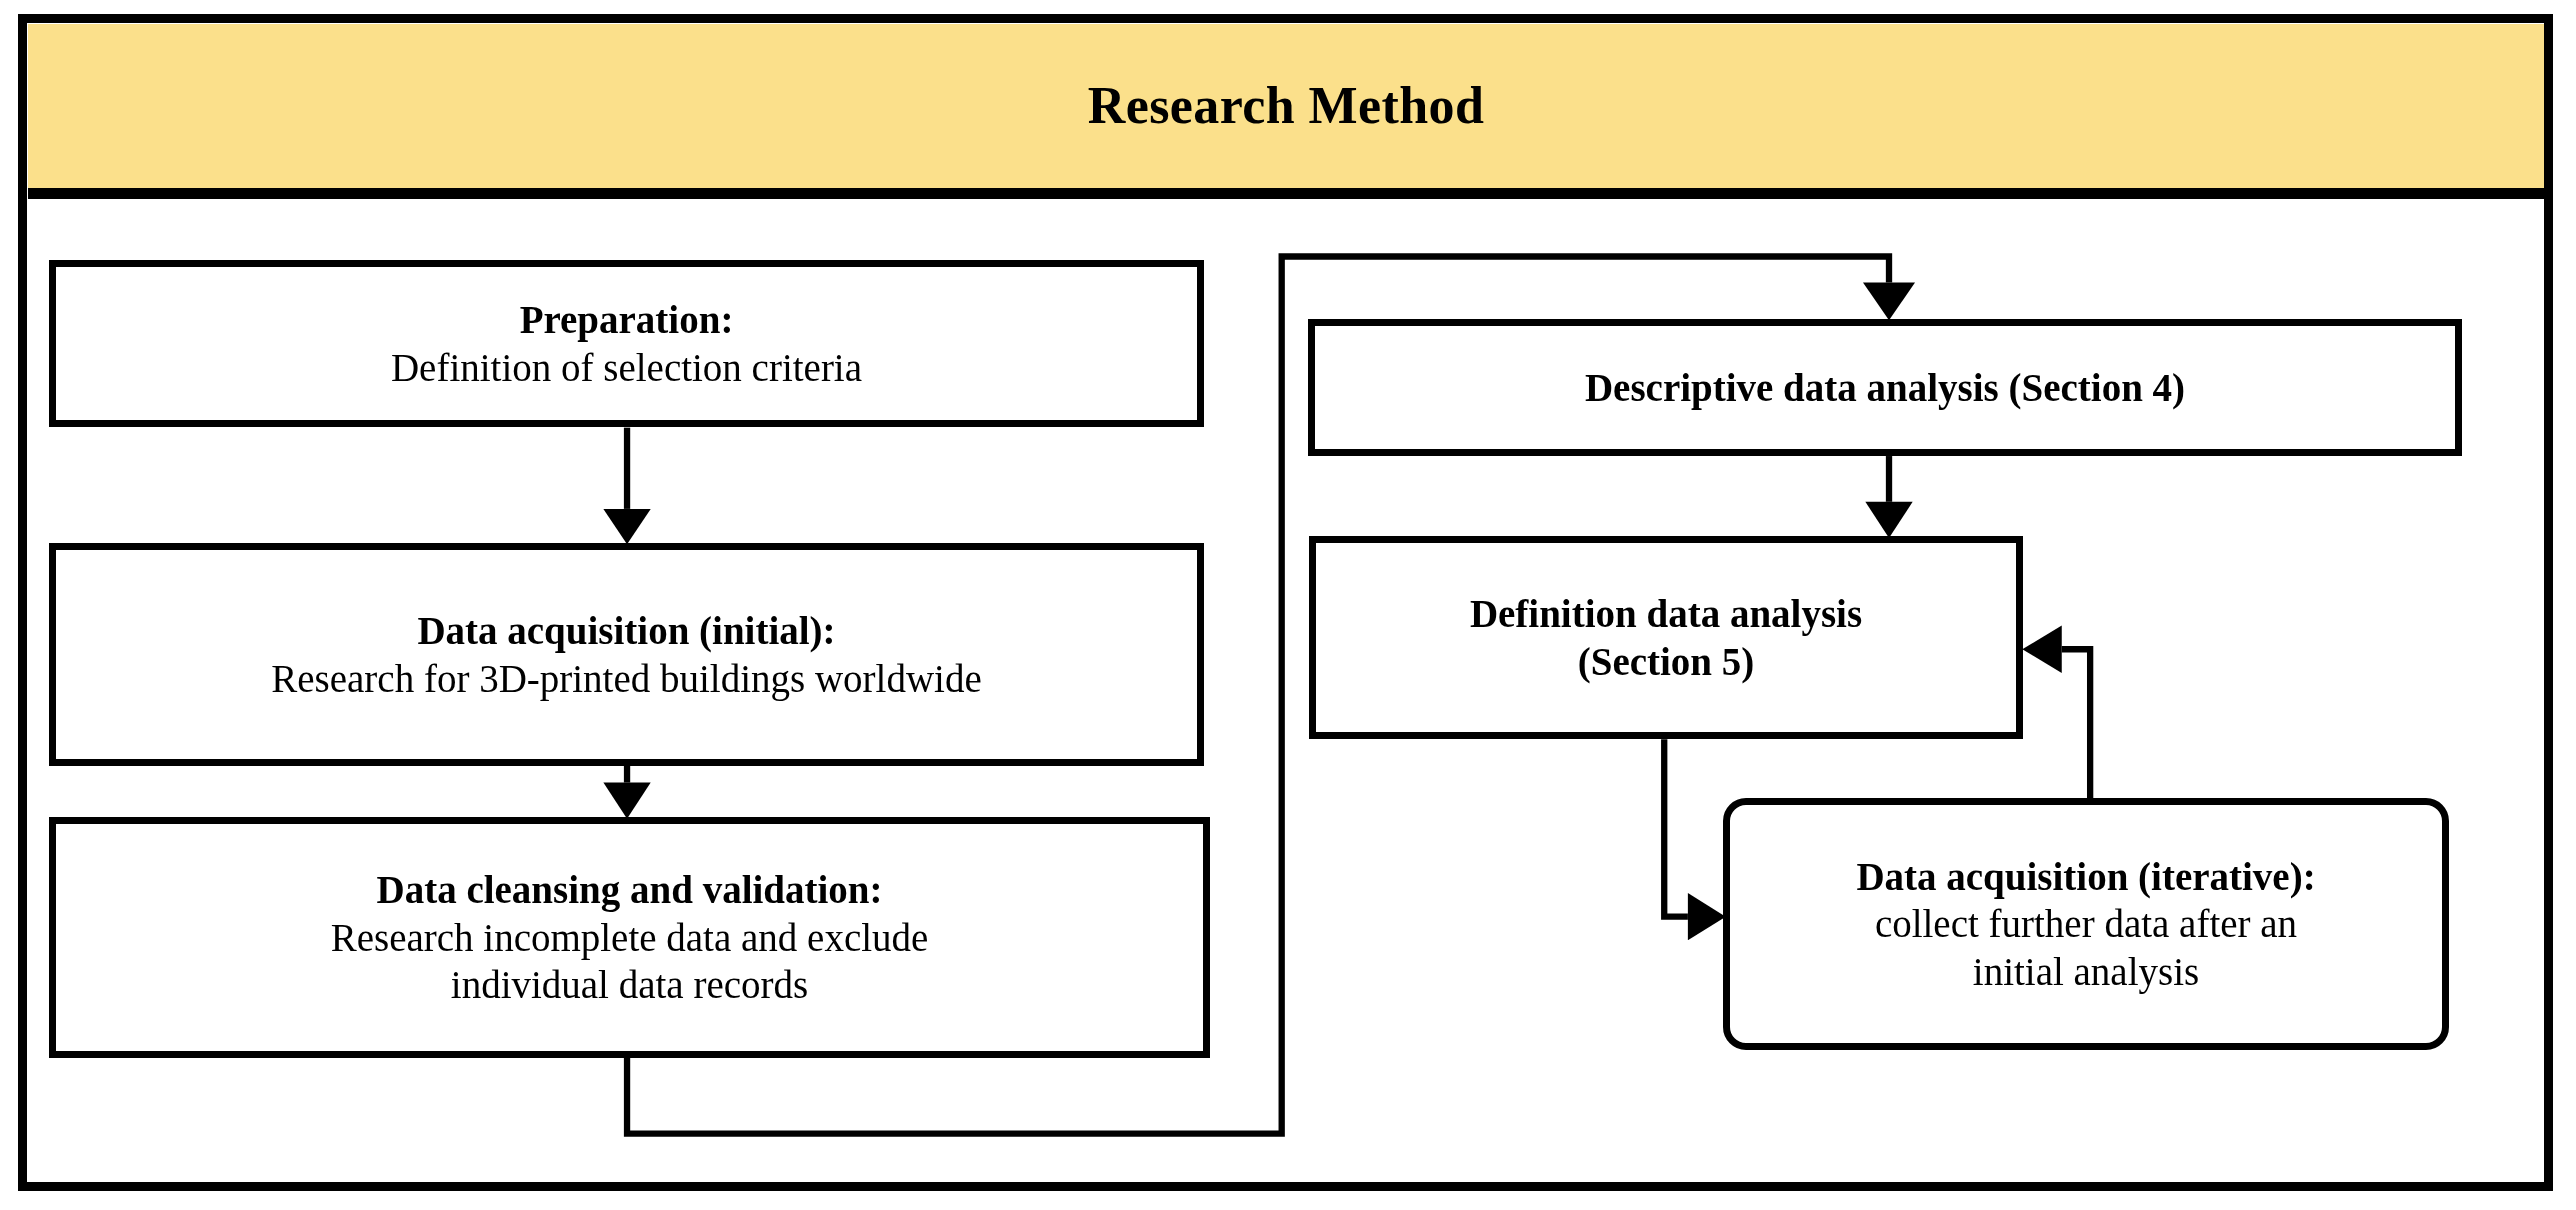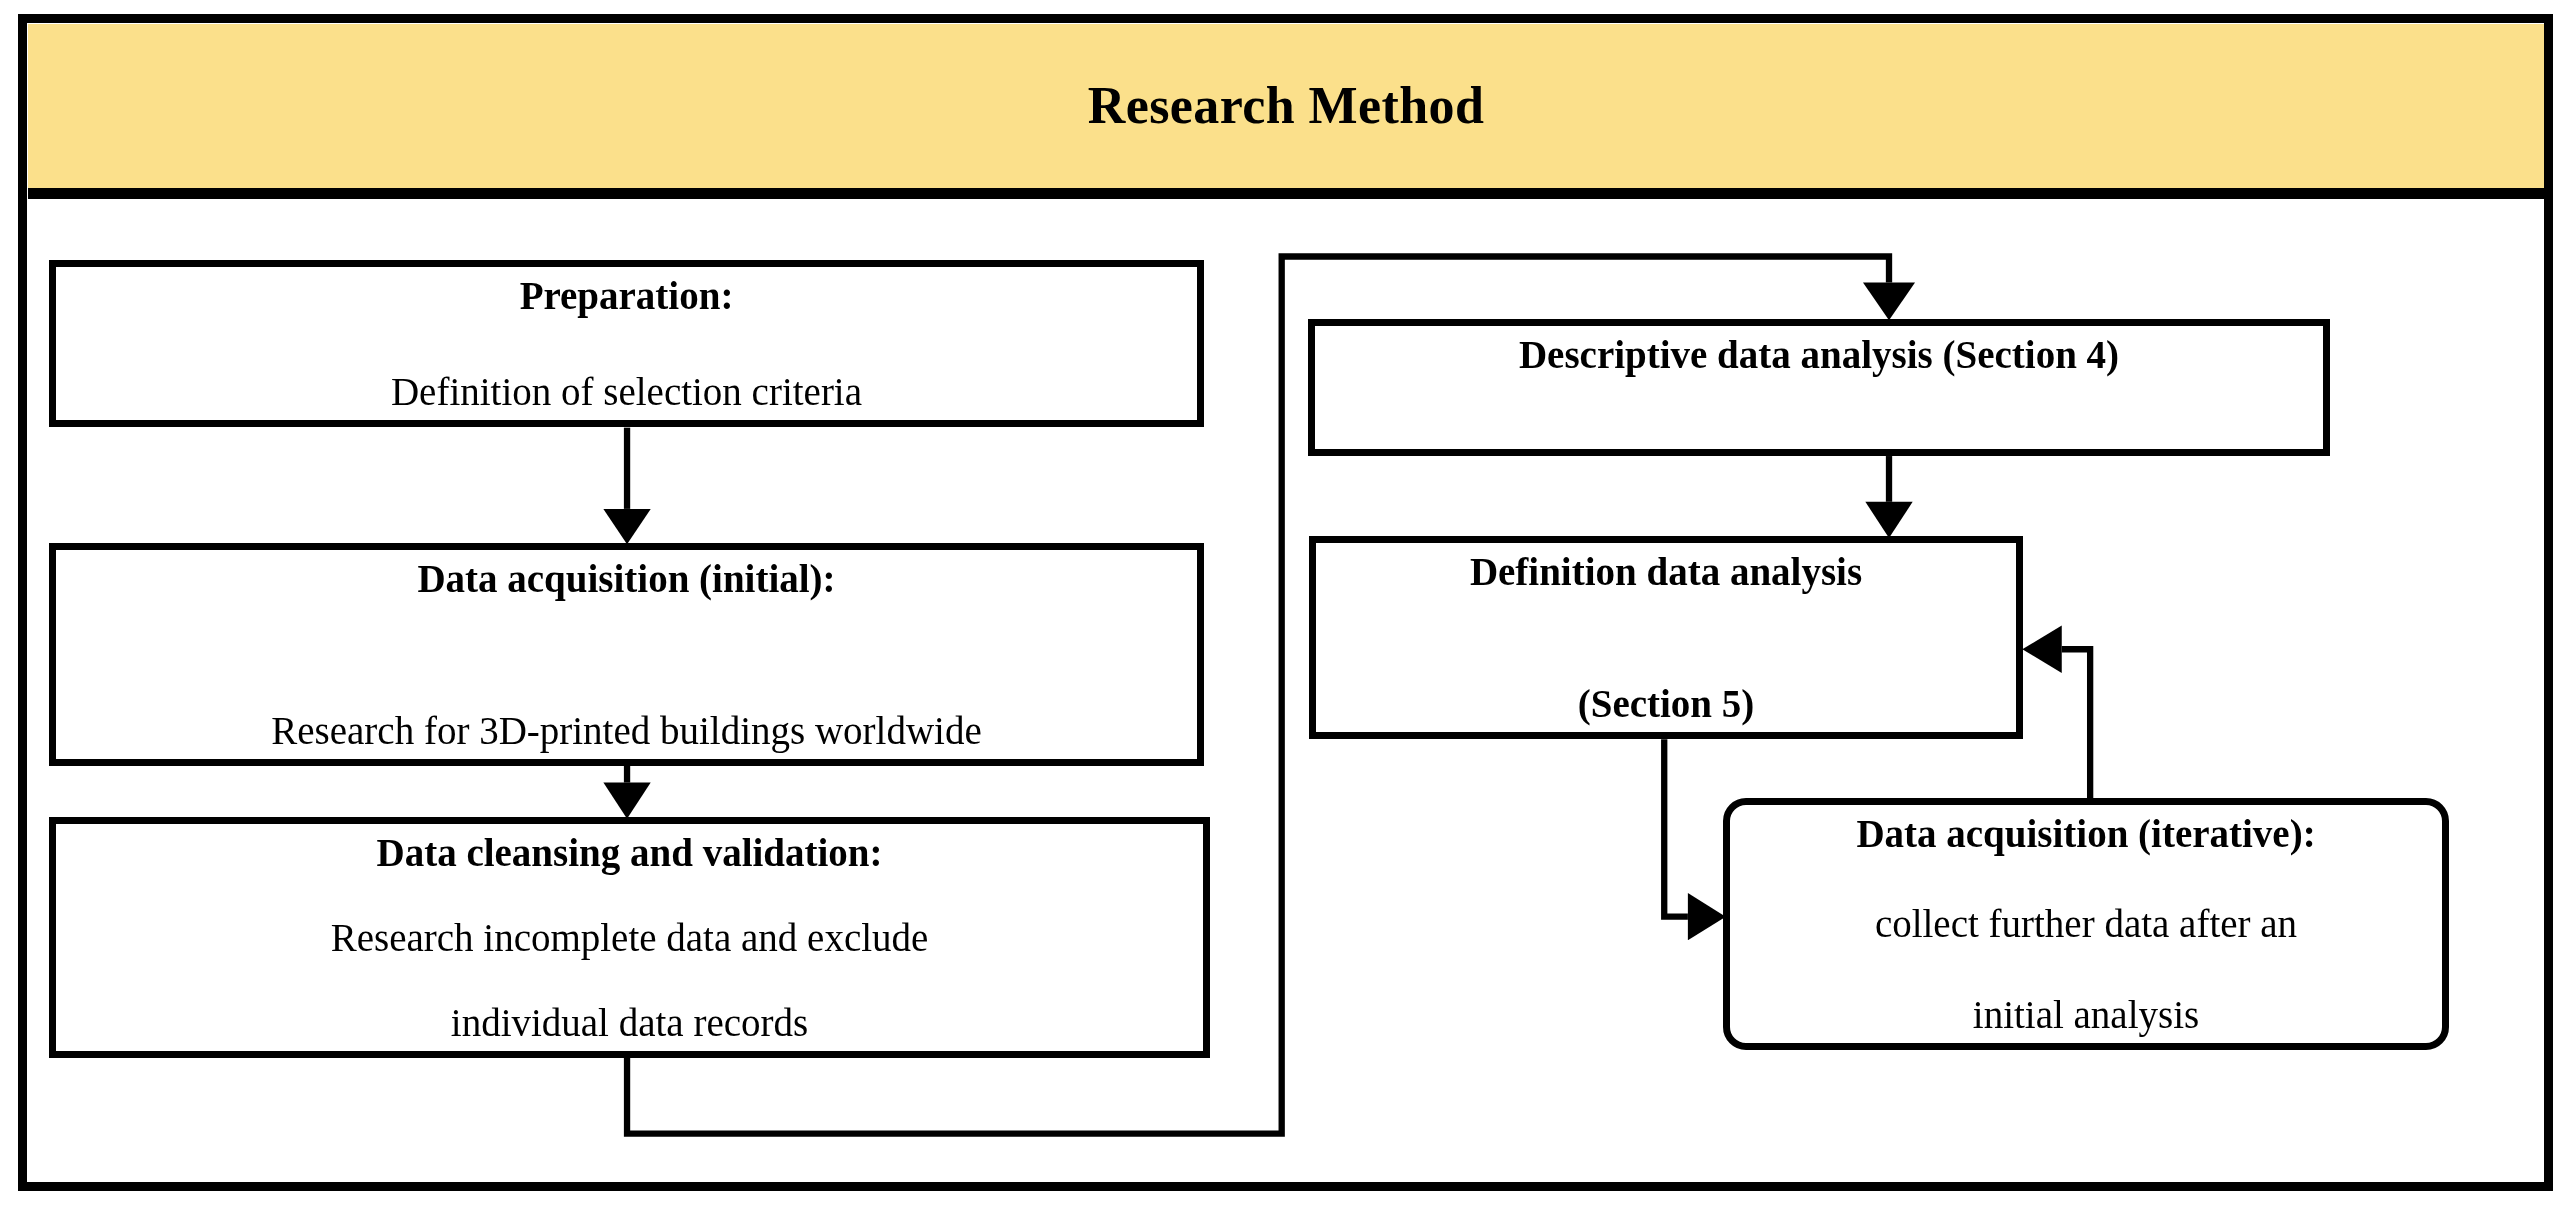--- a/index.html
+++ b/index.html
@@ -59,40 +59,40 @@
   }
   
   .pbox {
     position: absolute;
     box-sizing: border-box;
     border: 7px solid #000000;
     background: #ffffff;
     display: flex;
     flex-direction: column;
     align-items: center;
-    justify-content: space-between;
+    justify-content: center;
     text-align: center;
     color: #000000;
     padding: 4.7px 11px;
     z-index: 5;
   }
   .pbox .ln {
     display: block;
     line-height: 1.22;
     white-space: nowrap;
   }
   .pbox .bold { font-weight: bold; }
   .fs-head { font-size: 39px; }
   .fs-body { font-size: 39px; }
 
   
   #box-preparation   { left: 49px;   top: 260px;  width: 1155px; height: 167px; }
   #box-acq-initial   { left: 49px;   top: 543px;  width: 1155px; height: 223px; }
   #box-cleansing     { left: 49px;   top: 817px; width: 1161px; height: 241px; }
-  #box-descriptive   { left: 1308px; top: 319px;  width: 1022px; height: 137px; }
+  #box-descriptive   { left: 1308px; top: 319px;  width: 1154px; height: 137px; }
   #box-explorative   { left: 1309px; top: 536px;  width: 714px;  height: 203px; }
   #box-acq-iterative { left: 1723px; top: 798px; width: 726px;  height: 252px; border-radius: 23px; }
 
   
   #wires {
     position: absolute;
     left: 0;
     top: 0;
     width: 2576px;
     height: 1211px;

